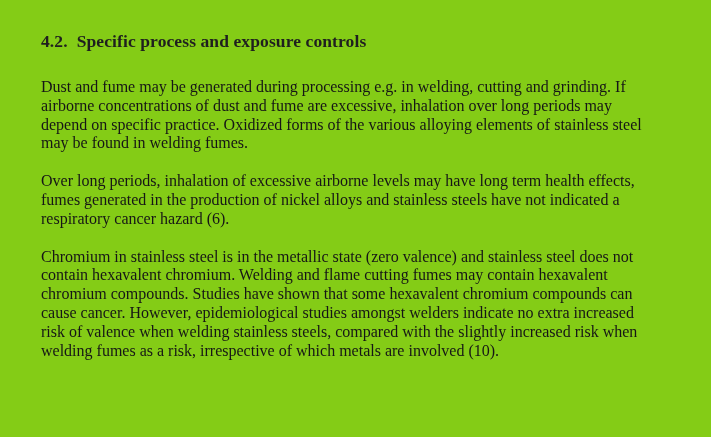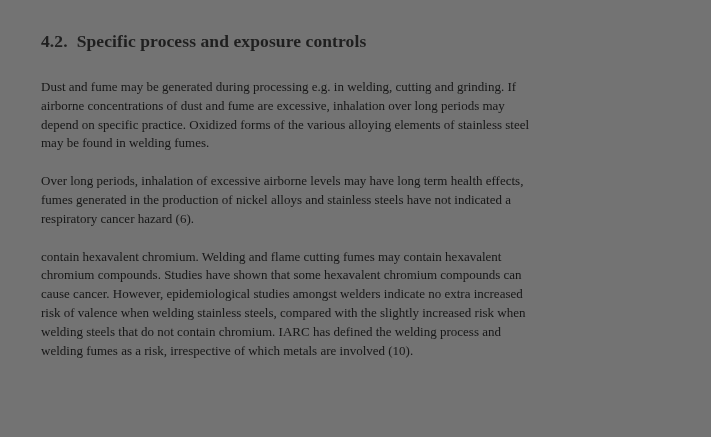--- a/index.html
+++ b/index.html
@@ -12,36 +12,36 @@
     height: 437px;
     overflow: hidden;
     font-family: "Liberation Serif", "DejaVu Serif", serif;
     color: #1b1b1b;
   }
   .page {
     box-sizing: border-box;
     width: 711px;
     height: 437px;
     padding: 31px 46px 0 41px;
-    background: #737373;
+    background: #84cc16;
   }
   .heading {
     margin: 0 0 26px 0;
     font-size: 17.5px;
     font-weight: 700;
     letter-spacing: 0.1px;
     color: #1f1f1f;
     white-space: nowrap;
   }
   .heading .section-number {
     margin-right: 9px;
   }
   .para {
     margin: 0 0 19px 0;
-    font-size: 13px;
+    font-size: 16px;
     line-height: 18.8px;
     color: #161616;
   }
   .para > div {
     white-space: nowrap;
   }
 </style>
 </head>
 <body>
 
@@ -57,20 +57,20 @@
       <div>may be found in welding fumes.</div>
     </div>
 
   <div class="para">
       <div>Over long periods, inhalation of excessive airborne levels may have long term health effects,</div>
       <div>fumes generated in the production of nickel alloys and stainless steels have not indicated a</div>
       <div>respiratory cancer hazard (6).</div>
     </div>
 
   <div class="para">
+      <div>Chromium in stainless steel is in the metallic state (zero valence) and stainless steel does not</div>
       <div>contain hexavalent chromium. Welding and flame cutting fumes may contain hexavalent</div>
       <div>chromium compounds. Studies have shown that some hexavalent chromium compounds can</div>
       <div>cause cancer. However, epidemiological studies amongst welders indicate no extra increased</div>
       <div>risk of valence when welding stainless steels, compared with the slightly increased risk when</div>
-      <div>welding steels that do not contain chromium. IARC has defined the welding process and</div>
       <div>welding fumes as a risk, irrespective of which metals are involved (10).</div>
     </div>
 </div>
 
 </body></html>

